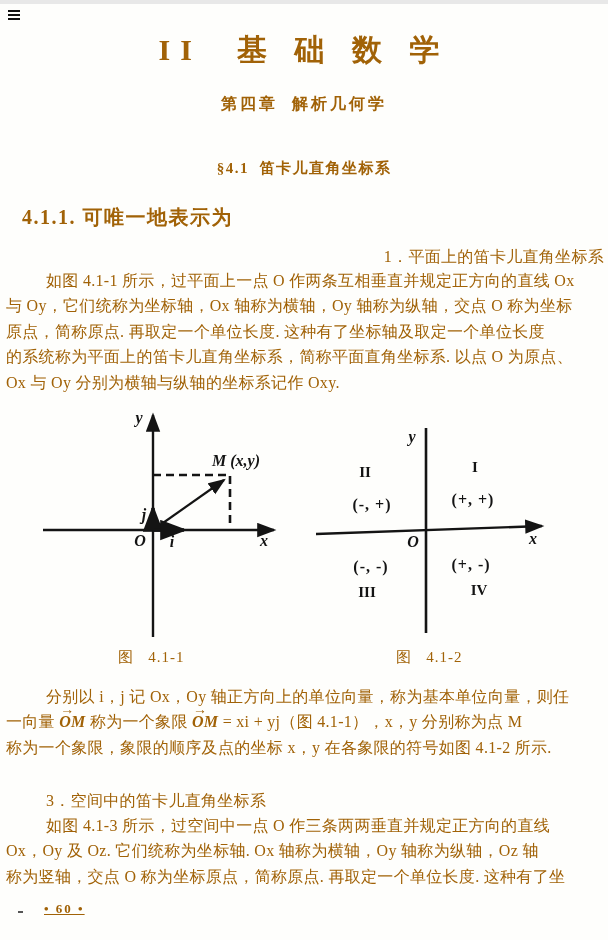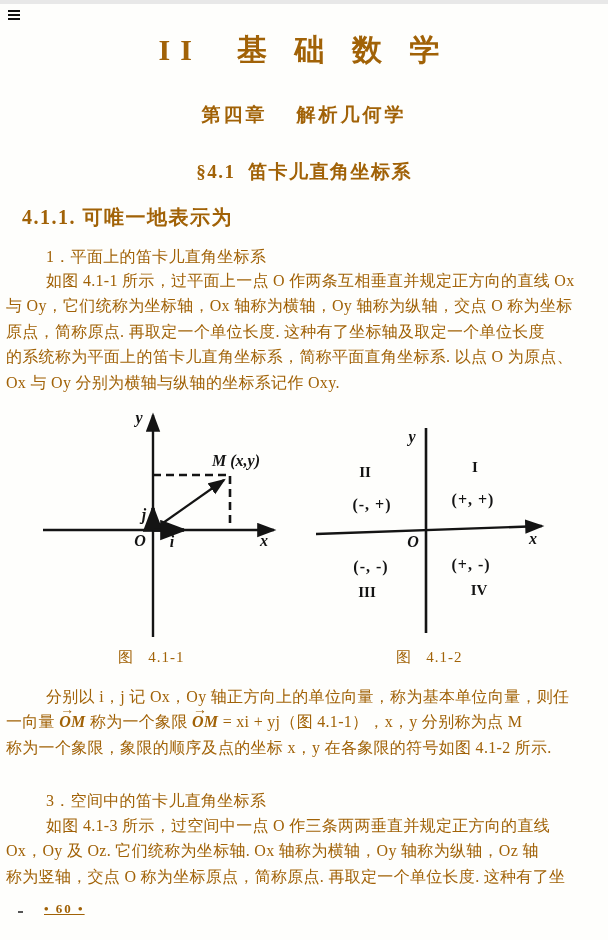--- a/index.html
+++ b/index.html
@@ -3,27 +3,27 @@
 <meta charset="utf-8">
 <style>
   html,body { margin:0; padding:0; background:#e8e8e8; }
   .page {
     position:relative; width:608px; height:940px; margin:4px auto;
     background:#fefefc; color:#a16207; overflow:hidden;
     font-family:"Liberation Serif","DejaVu Serif",serif;
   }
   .centered { position:absolute; left:0; width:100%; text-align:center; white-space:pre; }
   .part-title   { top:26px;  font-size:30px; font-weight:bold; letter-spacing:10px; }
-  .chapter-title{ top:98px;  font-size:19px; font-weight:bold; letter-spacing:3px;font-family:Liberation Mono, monospace; }
-  .section-title{ top:155px; font-size:19px; font-weight:bold; letter-spacing:1.5px; }
+  .chapter-title{ top:90px;  font-size:16px; font-weight:bold; letter-spacing:3px; }
+  .section-title{ top:155px; font-size:15px; font-weight:bold; letter-spacing:1.5px; }
   .subsection-title { position:absolute; top:200px; left:22px; font-size:20px; font-weight:bold; letter-spacing:1.5px; }
   .textblock { position:absolute; left:6px; right:4px; }
   .bodyline { font-size:16px; line-height:25.4px; letter-spacing:0.3px; white-space:nowrap; }
   .indent { text-indent:40px; }
-  #item1 { top:240px; } #para1 { top:264px; }
+  #item1 { top:240px;text-align:right; } #para1 { top:264px; }
   #para2 { top:680px; } #item2 { top:784px; } #para3 { top:809px; }
   .vec { position:relative; display:inline-block; font-style:italic; font-weight:bold; }
   .vec-arrow { position:absolute; left:1px; top:-12px; font-size:14px; font-style:normal; font-weight:normal; letter-spacing:0; }
   .figure { position:absolute; top:404px; }
   #figure1 { left:36px; } #figure2 { left:316px; }
   .fig-caption { position:absolute; top:644px; font-size:15px; letter-spacing:1px; white-space:pre; }
   #caption1 { left:118px; } #caption2 { left:396px; }
   .footer-pagenum { position:absolute; top:897px; left:44px; font-size:13px; font-weight:bold; letter-spacing:2px;text-decoration:underline; }
   .artifact-dash { position:absolute; top:907px; left:18px; width:5px; height:2px; background:#555; }
   .corner-mark { position:absolute; top:6px; left:8px; width:12px; height:2px; background:#111;

